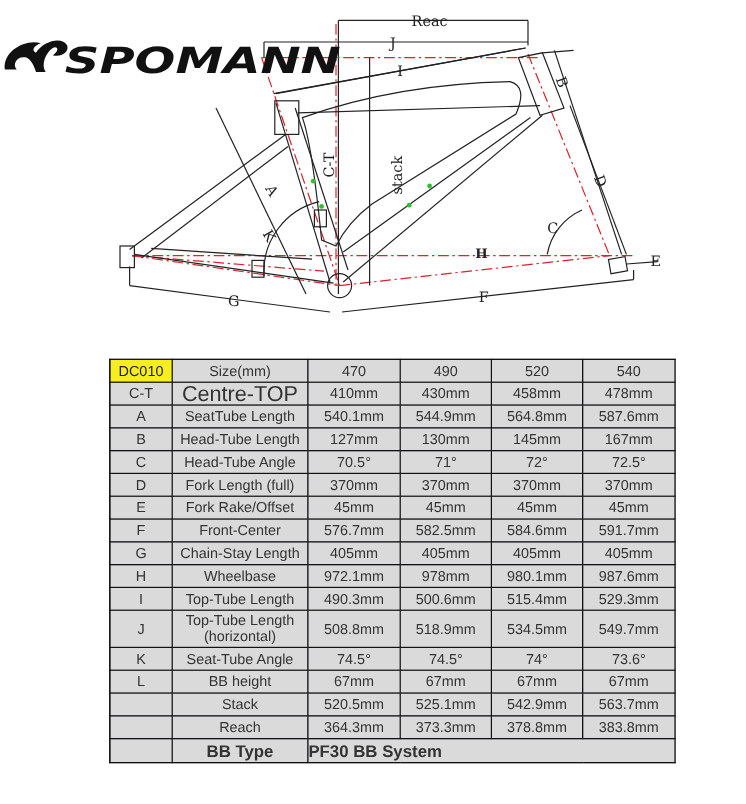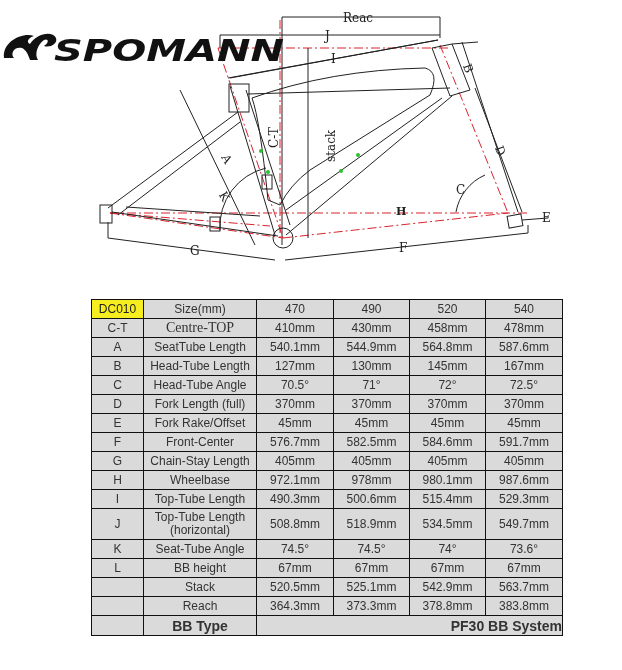--- a/index.html
+++ b/index.html
@@ -27,21 +27,21 @@
       background: #dadada;
       white-space: nowrap;
     }
     table.geo td.c0 { width: 51px; }
     table.geo td.c1 { width: 112px; }
     table.geo td.c2 { width: 76px; }
     table.geo td.c3 { width: 75px; }
     table.geo td.c4 { width: 75px; }
     table.geo td.c5 { width: 76px; }
     table.geo td.model { background: #f7ee1f; color: #222; }
-    table.geo td.big { font-size: 14px; font-family: Liberation Serif, serif; }
+    table.geo td.big { font-size: 18px; }
     table.geo tr.tall td { height: 30px; }
     table.geo td.two-line { line-height: 13px; }
     table.geo td.bold { font-weight: bold; font-size: 14px; color: #333; margin-top: 35px; }
     table.geo tr.last td { border-bottom: 1.5px solid #111; height: 19px; }
   </style>
 </head>
 <body>
 
 <div class="diagram">
   <svg width="622" height="290" viewBox="0 0 622 290" xmlns="http://www.w3.org/2000/svg">
@@ -284,16 +284,16 @@
     <td></td>
     <td>Reach</td>
     <td>364.3mm</td>
     <td>373.3mm</td>
     <td>378.8mm</td>
     <td>383.8mm</td>
   </tr>
   <tr class="last">
     <td></td>
     <td class="bold">BB Type</td>
-    <td class="bold" colspan="4" style="text-align:right;padding-left:22px;">PF30 BB System</td>
+    <td class="bold" colspan="4" style="text-align:left;">PF30 BB System</td>
   </tr>
 </tbody>
   </table>
 
 </body></html>

